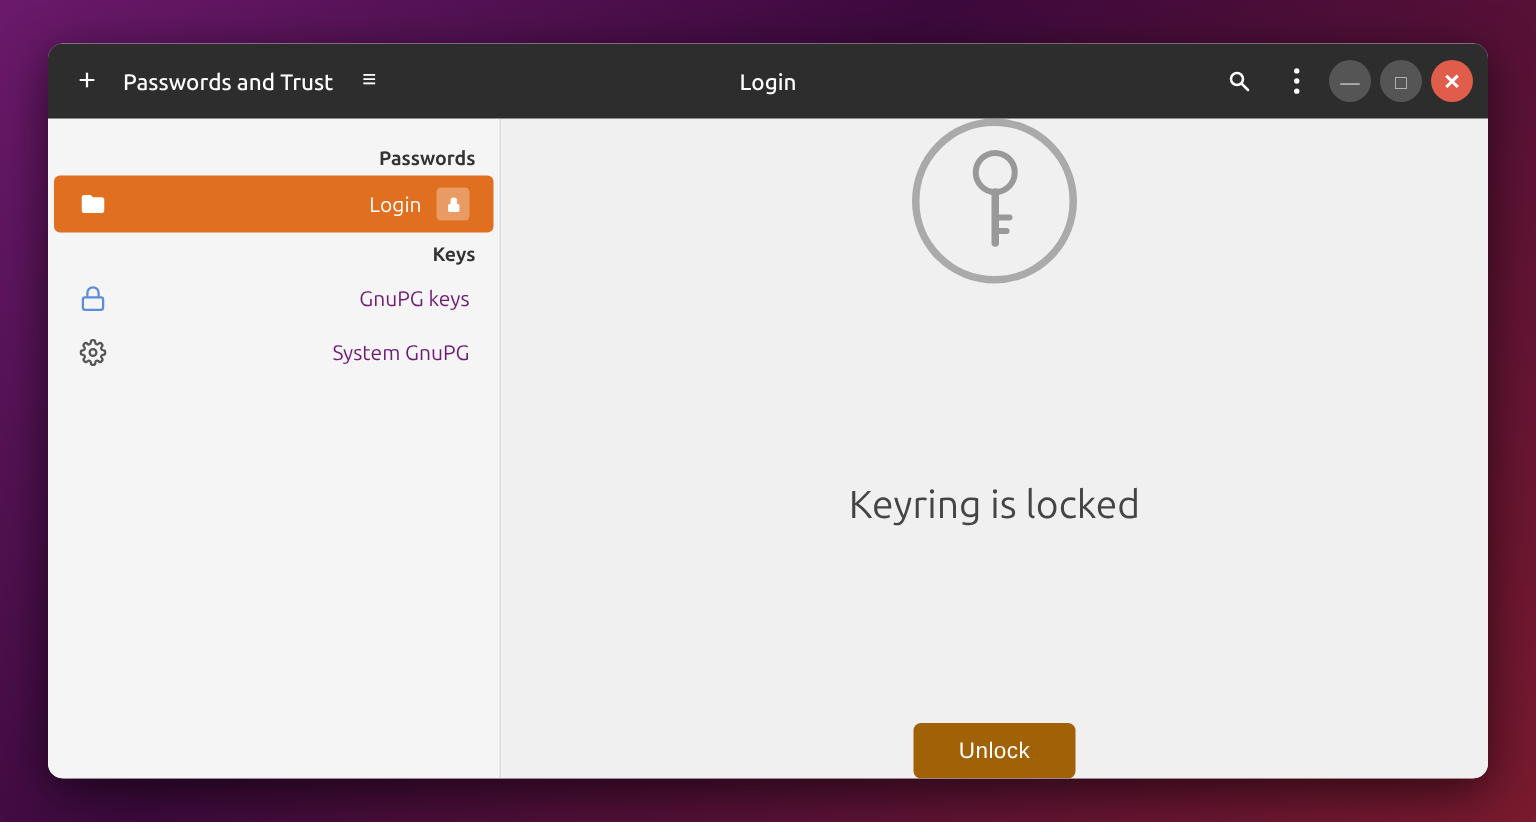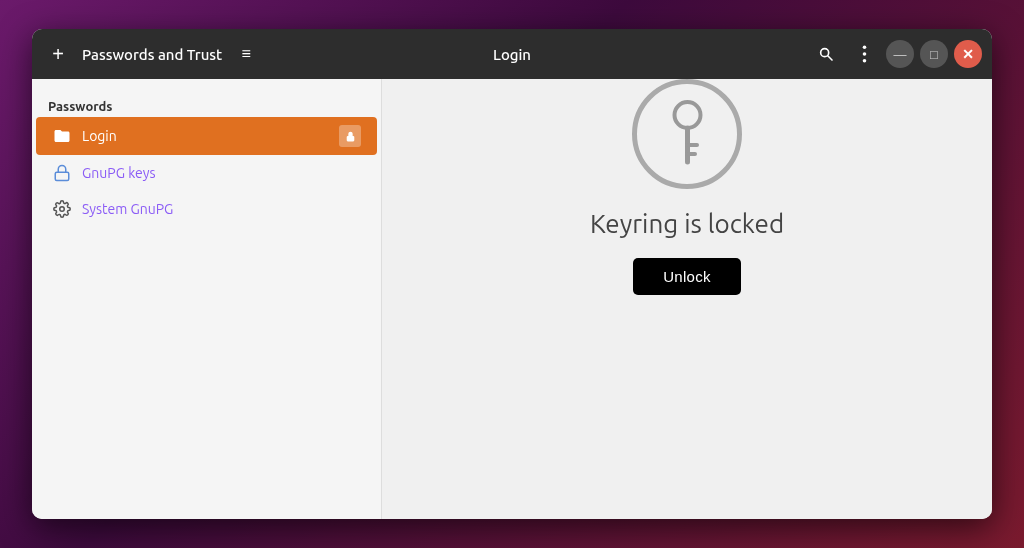--- a/index.html
+++ b/index.html
@@ -138,26 +138,27 @@
 
     
     .main-content {
       display: flex;
       flex: 1;
       overflow: hidden;
     }
 
     
     .sidebar {
-      width: 350px;
+      width: 302px;
       background: #f5f5f5;
       flex-shrink: 0;
       padding: 12px 0;
       border-right: 1px solid #ddd;
       overflow-y: auto;
+      text-align: right;
     }
 
     .sidebar-section-title {
       font-size: 13px;
       font-weight: 700;
       color: #333;
       padding: 8px 16px 4px 16px;
     }
 
     .sidebar-item {
@@ -176,21 +177,21 @@
       color: #fff;
       border-radius: 4px;
     }
 
     .sidebar-item.active .sidebar-item-label {
       color: #fff;
     }
 
     .sidebar-item-label {
       font-size: 14px;
-      color: #8b5cf6;
+      color: #701a75;
       flex: 1;
     }
 
     .sidebar-item-icon {
       width: 20px;
       height: 20px;
       display: flex;
       align-items: center;
       justify-content: center;
       font-size: 16px;
@@ -208,42 +209,42 @@
       font-size: 13px;
     }
 
     
     .content-area {
       flex: 1;
       background: #f0f0f0;
       display: flex;
       flex-direction: column;
       align-items: center;
-      justify-content: flex-start;
+      justify-content: space-between;
       gap: 20px;
     }
 
     .keyring-icon-circle {
       width: 110px;
       height: 110px;
       border-radius: 50%;
       border: 5px solid #aaa;
       display: flex;
       align-items: center;
       justify-content: center;
     }
 
     .keyring-locked-text {
       font-size: 26px;
       color: #444;
       font-weight: 400;
     }
 
     .btn-unlock {
-      background: #000000;
+      background: #a16207;
       color: #fff;
       border: none;
       border-radius: 5px;
       padding: 10px 30px;
       font-size: 15px;
       font-weight: 500;
       cursor: pointer;
       letter-spacing: 0.3px;
     }
   </style>
@@ -293,20 +294,21 @@
         </span>
         <span class="sidebar-item-label">Login</span>
         <span class="lock-badge">
           <svg width="13" height="13" viewBox="0 0 24 24" fill="white">
             <rect x="5" y="11" width="14" height="10" rx="2" ry="2"></rect>
             <path d="M8 11V7a4 4 0 0 1 8 0v4"></path>
           </svg>
         </span>
       </div>
 
+      <div class="sidebar-section-title">Keys</div>
 
       <div class="sidebar-item">
         <span class="sidebar-item-icon">
           <svg width="18" height="18" viewBox="0 0 24 24" fill="none" stroke="#5b8dd9" stroke-width="2">
             <rect x="3" y="11" width="18" height="11" rx="2" ry="2"></rect>
             <path d="M7 11V7a5 5 0 0 1 10 0v4"></path>
           </svg>
         </span>
         <span class="sidebar-item-label">GnuPG keys</span>
       </div>

